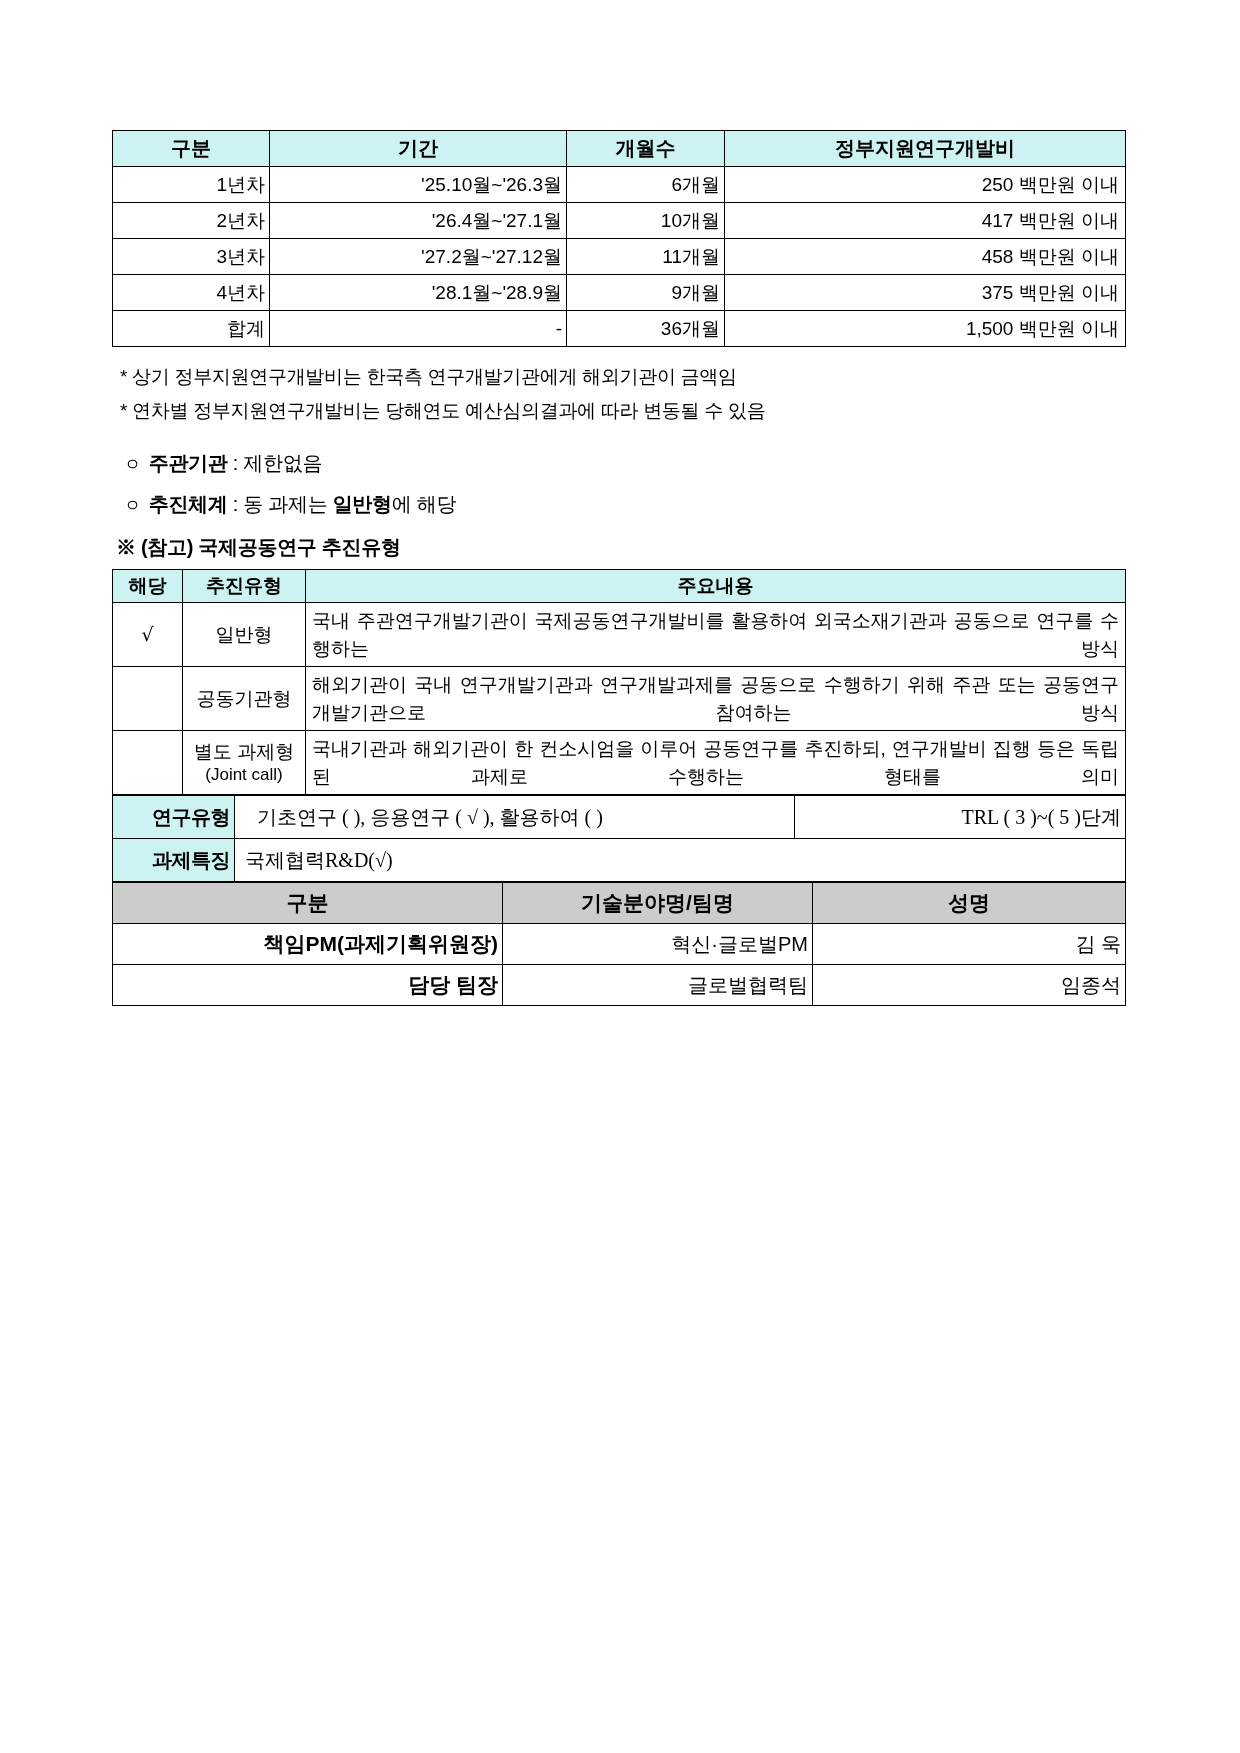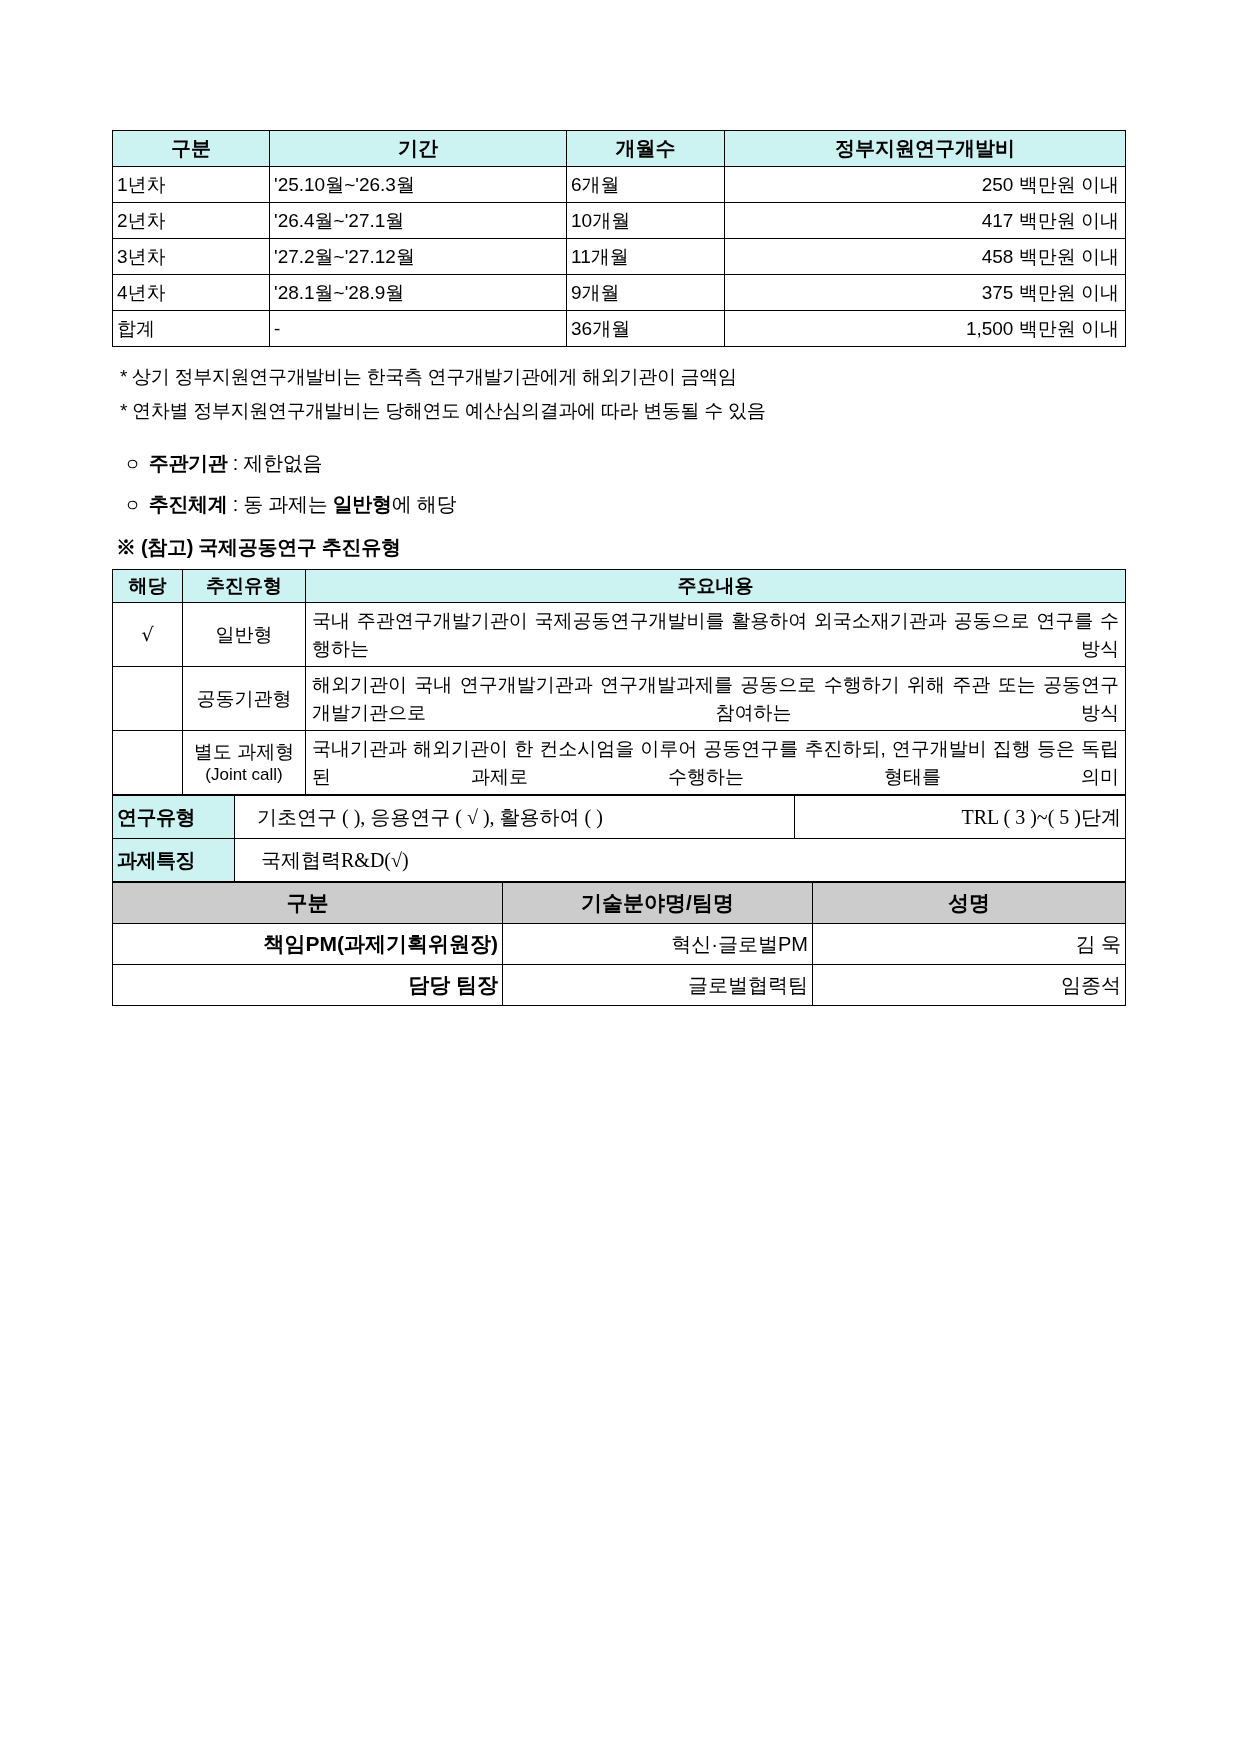--- a/index.html
+++ b/index.html
@@ -38,21 +38,21 @@
   
   .budget-table td, .budget-table th {
     height: 31px;
   }
   .budget-table thead th {
     background: #ccf2f2;
     text-align: center;
     font-weight: bold;
     font-size: 20px;
   }
-  .budget-table td.c { text-align: left; margin-top: 26px; }
+  .budget-table td.c { text-align: right; margin-top: 26px; }
   .budget-table td.r { text-align: right; padding-right: 6px; }
 
   
   .notes {
     margin-top: 16px;
     margin-left: 8px;
   }
   .note {
     font-size: 19px;
     line-height: 1.5;
@@ -112,21 +112,21 @@
   .sub { font-size: 17px; display: block; }
 
   
   .res-table { margin-top: 0; border-top: none; }
   .res-table td {
     height: 38px;
     font-size: 20px;
   }
   .res-table td.lbl {
     background: #ccf2f2;
-    text-align: left;
+    text-align: right;
     font-weight: bold;
     letter-spacing: -0.5px;
   }
   .res-table td.val {
     padding-left: 22px;
   }
   .res-table td.val.center {
     text-align: right;
     padding-left: 0;
   }
@@ -260,21 +260,21 @@
       <col style="width:331px">
     </colgroup>
     <tbody>
       <tr>
         <td class="lbl">연구유형</td>
         <td class="val serif">기초연구 (      ), 응용연구 ( √ ), 활용하여 (      )</td>
         <td class="val center serif">TRL ( 3 )~( 5 )단계</td>
       </tr>
       <tr>
         <td class="lbl">과제특징</td>
-        <td class="val serif" colspan="2" style="padding-left:26px">국제협력R&amp;D(√)</td>
+        <td class="val serif" colspan="2" style="padding-left:10px">국제협력R&amp;D(√)</td>
       </tr>
     </tbody>
   </table>
 
   <table class="pm-table">
     <colgroup>
       <col style="width:390px">
       <col style="width:310px">
       <col style="width:313px">
     </colgroup>

